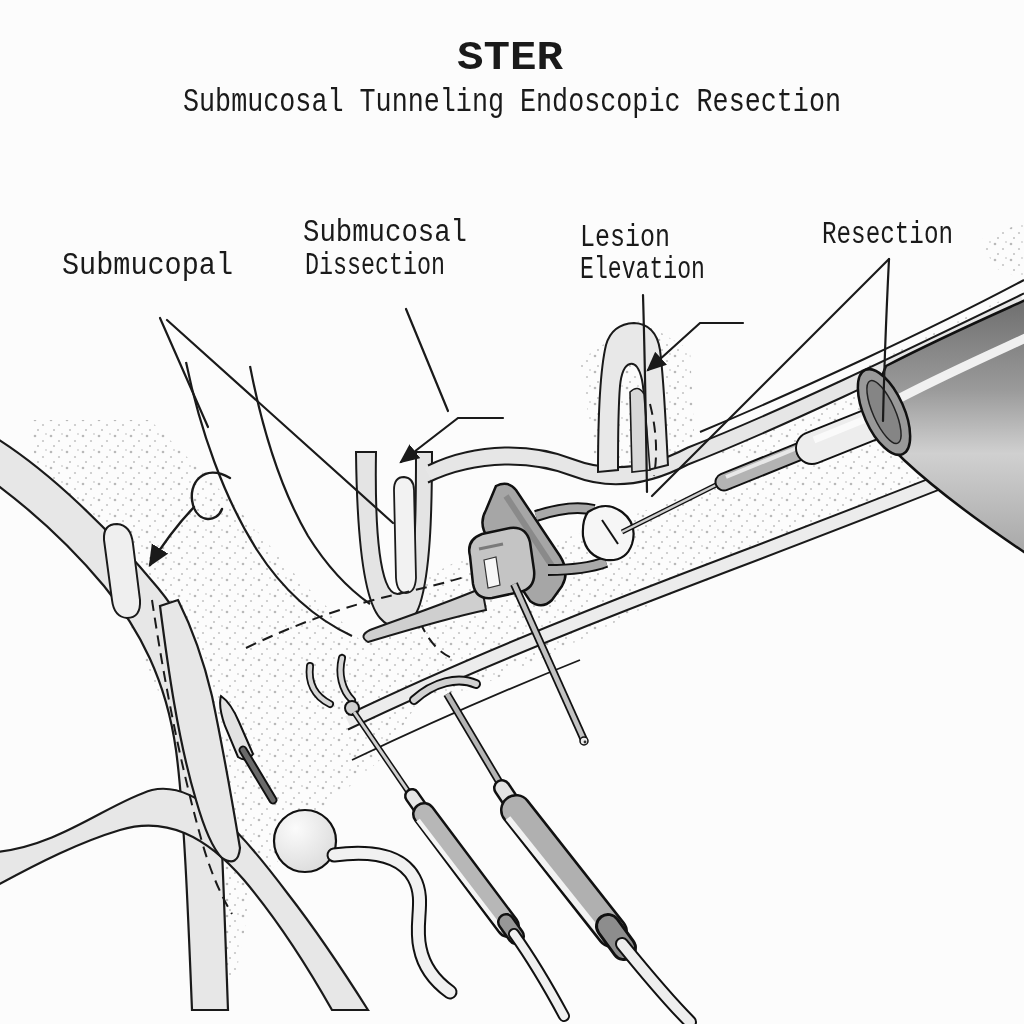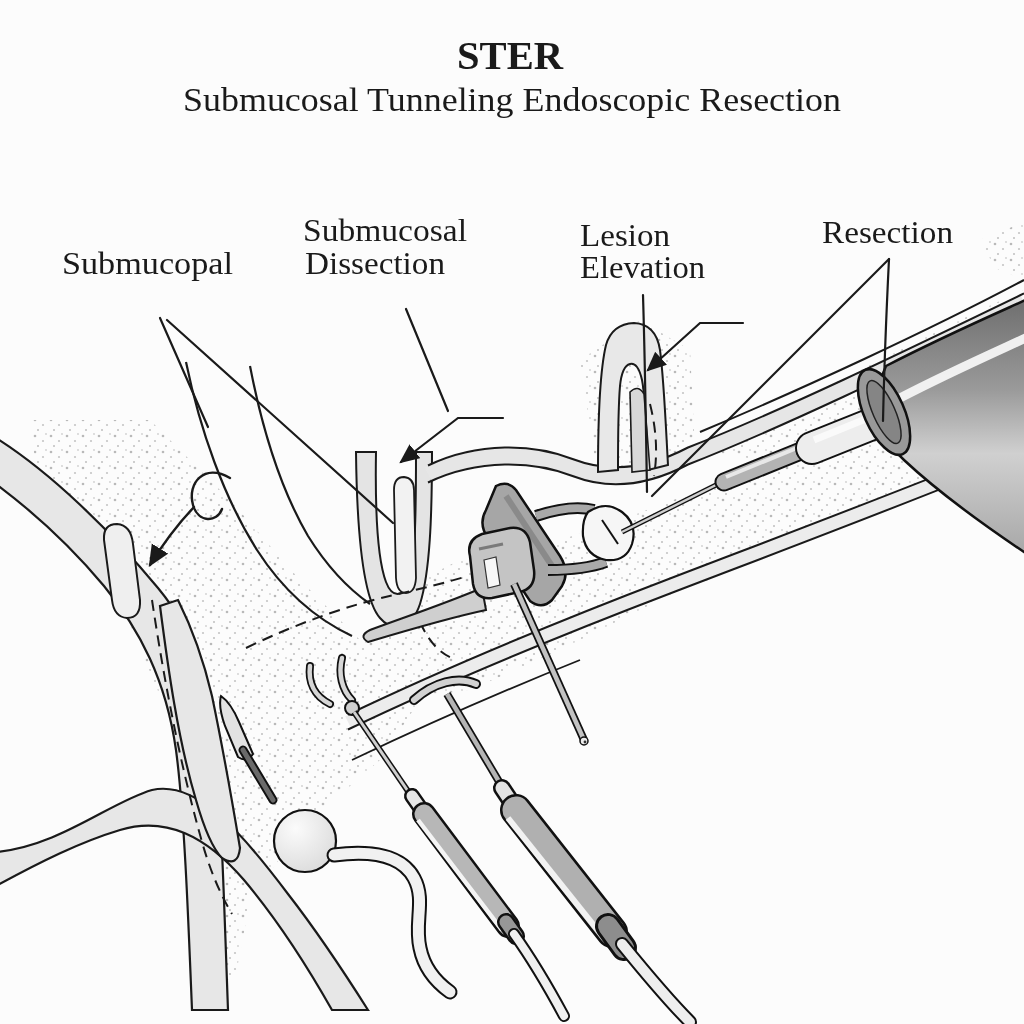--- a/index.html
+++ b/index.html
@@ -1,17 +1,17 @@
 <!DOCTYPE html>
 <html><head>
 <meta charset="utf-8">
 <style>
   html,body{margin:0;padding:0;background:#ffffff;}
   .page{position:relative;width:1024px;height:1024px;background:#fcfcfc;overflow:hidden;
-        font-family:Liberation Serif, serif;}
+        font-family:Liberation Mono, monospace;}
   svg{display:block;}
   text{fill:#1a1a1a;}
   .t-title{font-size:40px;font-weight:bold;}
   .t-sub{font-size:33px;}
   .t-label{font-size:31px;}
 </style>
 </head>
 <body>
 
 <div class="page">

